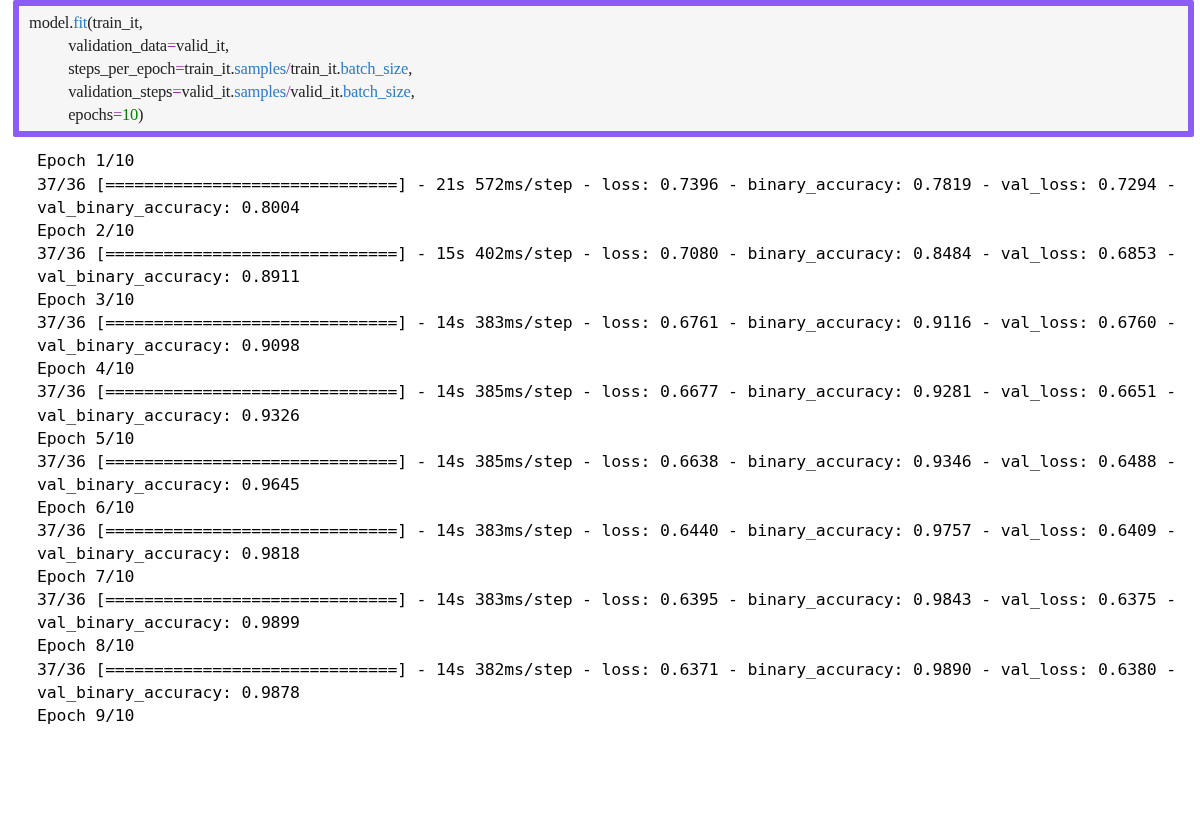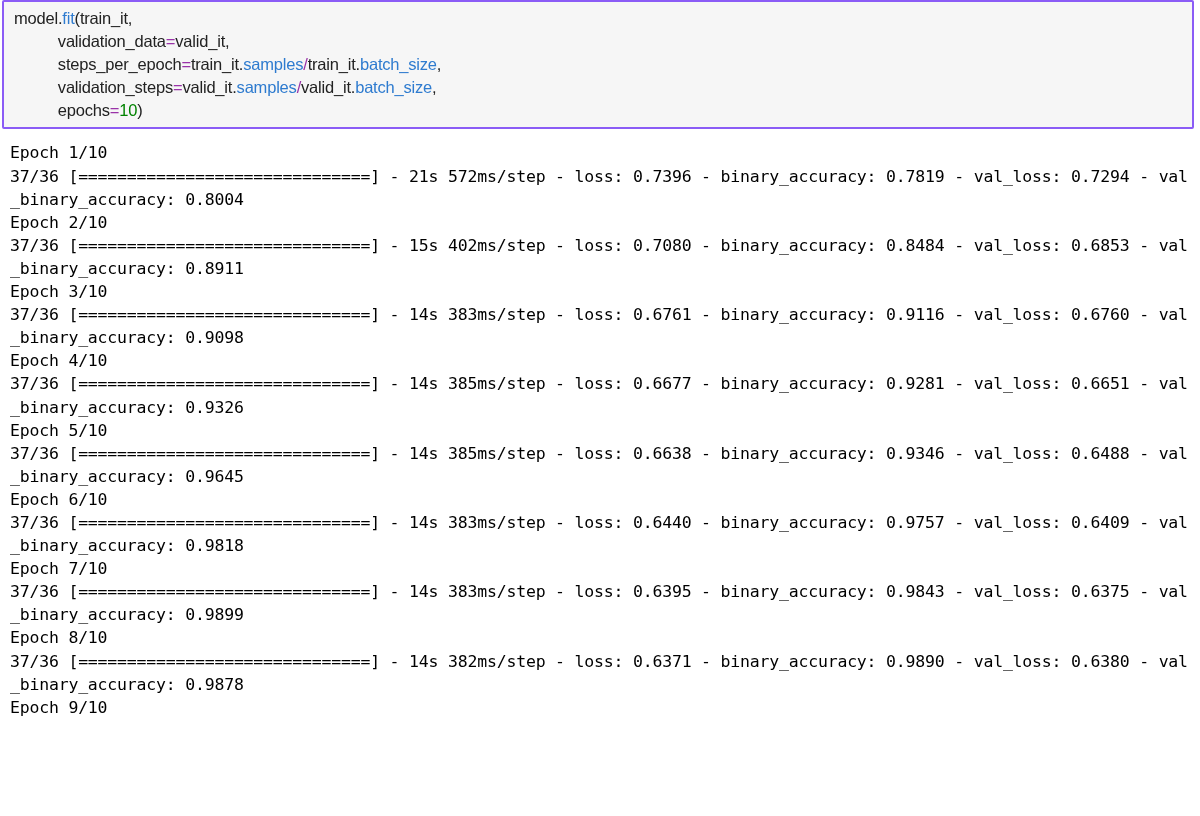--- a/index.html
+++ b/index.html
@@ -8,40 +8,41 @@
       font-family: "Menlo", "DejaVu Sans Mono", "Consolas", "Courier New", monospace;
       font-size: 16.5px;
       line-height: 1.40;
       color: #000;
       background: #fff;
       width: 1200px;
       box-sizing: border-box;
     }
     .code-cell {
       background: #f6f6f6;
-      border: 2px solid #8b5cf6;
+      border: 6px solid #8b5cf6;
       border-radius: 2px;
       padding: 5px 10px 5px 10px;
-      margin: 0 6px 6px 2px;
+      margin: 0 6px 6px 13px;
       white-space: pre;
-      font-family: Liberation Sans, sans-serif;
+      font-family: Liberation Serif, serif;
       font-size: inherit;
       color: #222;
       letter-spacing: -0.2px;
       overflow: hidden;
     }
     .output-cell {
       padding: 6px 10px 0 10px;
       white-space: pre-wrap;
       word-break: break-all;
       font-family: inherit;
       font-size: inherit;
       color: #000;
       letter-spacing: -0.2px;
       overflow: hidden;
+      margin-left: 27px;
     }
     .t-method { color: #2e7bcf; }
     .t-attr   { color: #2e7bcf; }
     .t-op     { color: #9a33a8; }
     .t-num    { color: #008200; }
     .t-punct  { color: #222; }
     .epoch-block { margin: 0; }
   </style>
 </head>
 <body>

